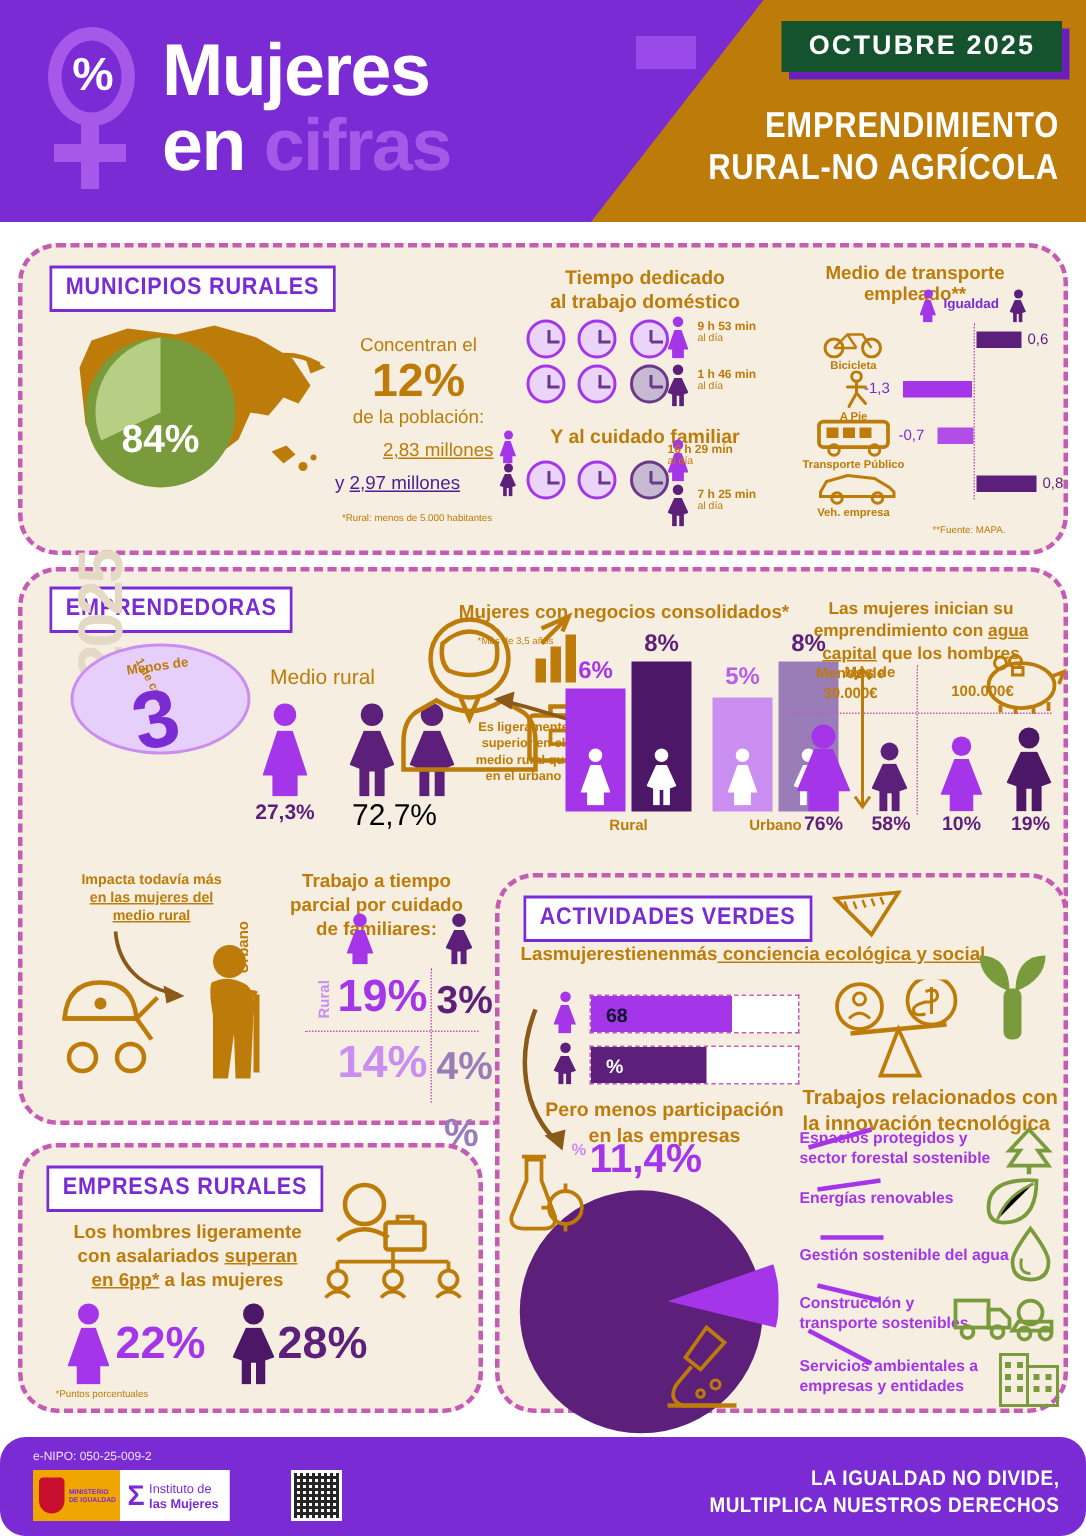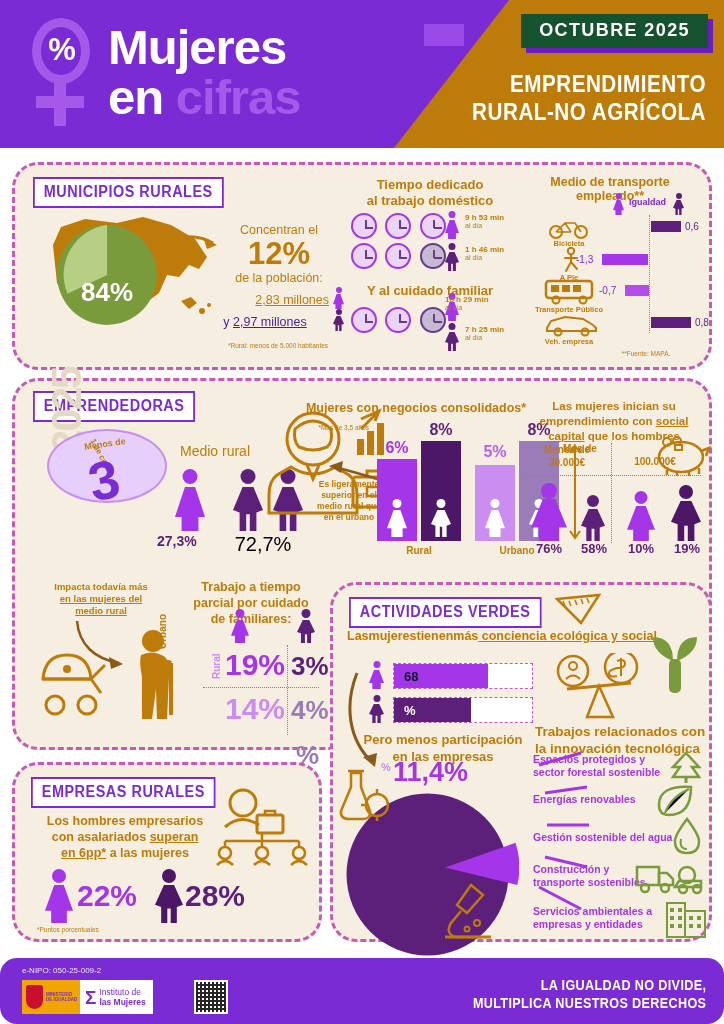--- a/index.html
+++ b/index.html
@@ -301,21 +301,21 @@
     <div style="position:absolute;left:42px;top:58px;width:96px;text-align:center;font-size:9px;font-weight:bold;color:#bd7c0a;transform:rotate(-8deg);">Menos de</div>
     <div style="position:absolute;left:56px;top:70px;width:60px;text-align:center;font-size:8px;font-weight:bold;color:#bd7c0a;transform:rotate(62deg);">1 de cada</div>
     <div style="position:absolute;left:74px;top:72px;font-size:54px;font-weight:bold;color:#7a2bd4;line-height:54px;transform:rotate(-12deg);">3</div>
 
     <div style="position:absolute;left:140px;top:62px;width:120px;text-align:center;font-size:14px;color:#bd7c0a;">Medio rural</div>
 
     <div class="pf" style="position:absolute;left:160px;top:88px;width:30px;height:62px;">
       <div class="hd" style="width:15px;height:15px;background:#a435e8;"></div>
       <div class="bd" style="height:44px;background:#a435e8;"></div>
     </div>
-    <div style="position:absolute;left:142px;top:152px;width:66px;text-align:left;font-size:14px;font-weight:bold;color:#5c1f7a;">27,3%</div>
+    <div style="position:absolute;left:142px;top:152px;width:66px;text-align:center;font-size:14px;font-weight:bold;color:#5c1f7a;">27,3%</div>
 
     <div class="pm" style="position:absolute;left:218px;top:88px;width:30px;height:62px;">
       <div class="hd" style="width:15px;height:15px;background:#5c1f7a;"></div>
       <div class="bd" style="height:44px;background:#5c1f7a;"></div>
     </div>
     <div class="pm" style="position:absolute;left:258px;top:88px;width:30px;height:62px;">
       <div class="hd" style="width:15px;height:15px;background:#5c1f7a;"></div>
       <div class="bd" style="height:44px;background:#5c1f7a;"></div>
     </div>
     <div style="position:absolute;left:210px;top:152px;width:76px;text-align:center;font-size:20px;font-weight:normal;color:#000000;">72,7%</div>
@@ -379,21 +379,21 @@
       </div>
     </div>
     <div style="position:absolute;left:460px;top:164px;width:84px;text-align:center;font-size:10px;font-weight:bold;color:#bd7c0a;">Urbano</div>
 
     <svg style="position:absolute;left:552px;top:62px;" width="16" height="98">
       <path d="M8 4 L8 94 M3 10 L8 3 L13 10 M3 88 L8 95 L13 88" stroke="#bd7c0a" stroke-width="2" fill="none"></path>
     </svg>
 
     <div style="position:absolute;left:504px;top:18px;width:190px;text-align:center;font-size:11.5px;font-weight:bold;color:#bd7c0a;line-height:15px;">
       <div>Las mujeres inician su</div>
-      <div><span>emprendimiento con </span><span class="underline">social</span></div>
+      <div><span>emprendimiento con </span><span class="underline">agua</span></div>
       <div><span class="underline">capital</span><span> que los hombres</span></div>
     </div>
 
     <svg style="position:absolute;left:640px;top:52px;" width="58" height="44" viewBox="0 0 58 44">
       <ellipse cx="26" cy="24" rx="22" ry="15" stroke="#bd7c0a" stroke-width="2.5" fill="none"></ellipse>
       <path d="M46 18 l8 -3 l-3 8" stroke="#bd7c0a" stroke-width="2.5" fill="none"></path>
       <circle cx="12" cy="9" r="4" stroke="#bd7c0a" stroke-width="2" fill="none"></circle>
       <circle cx="22" cy="8" r="4" stroke="#bd7c0a" stroke-width="2" fill="none"></circle>
       <rect x="20" y="12" width="7" height="5" stroke="#bd7c0a" stroke-width="2" fill="none"></rect>
       <path d="M12 37 l0 5 M22 38 l0 5 M34 38 l0 5 M44 35 l0 6" stroke="#bd7c0a" stroke-width="2.5"></path>
@@ -634,21 +634,21 @@
         <rect x="32" y="19" width="4" height="4" fill="#7a9b3c"></rect>
       <rect x="24" y="27" width="4" height="4" fill="#7a9b3c"></rect>
         <rect x="32" y="27" width="4" height="4" fill="#7a9b3c"></rect>
     </svg>
   </div>
 
   <div class="panel p4">
     <div class="sec-title" style="left:16px;top:12px;">EMPRESAS RURALES</div>
 
     <div style="position:absolute;left:30px;top:48px;width:160px;text-align:center;font-size:12.5px;font-weight:bold;color:#bd7c0a;line-height:16px;">
-      <div>Los hombres empresarios</div>
+      <div>Los hombres ligeramente</div>
       <div><span>con asalariados </span><span class="underline">superan</span></div>
       <div><span class="underline">en 6pp*</span><span> a las mujeres</span></div>
     </div>
 
     <svg style="position:absolute;left:194px;top:22px;" width="106" height="80" viewBox="0 0 106 80">
       <circle cx="34" cy="16" r="13" stroke="#bd7c0a" stroke-width="3" fill="none"></circle>
       <path d="M16 40 q16 -14 34 -2" stroke="#bd7c0a" stroke-width="3" fill="none"></path>
       <rect x="48" y="28" width="26" height="18" rx="2" stroke="#bd7c0a" stroke-width="3" fill="none"></rect>
       <path d="M56 28 l0 -4 l10 0 l0 4" stroke="#bd7c0a" stroke-width="2.5" fill="none"></path>
       <path d="M16 54 l74 0 M53 46 l0 8 M16 54 l0 6 M53 54 l0 6 M90 54 l0 6" stroke="#bd7c0a" stroke-width="2.5" fill="none"></path>

